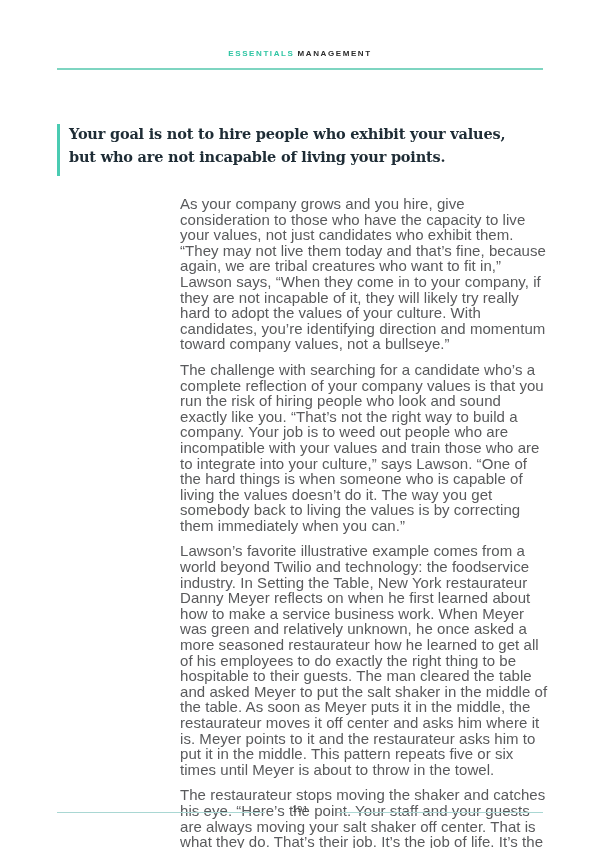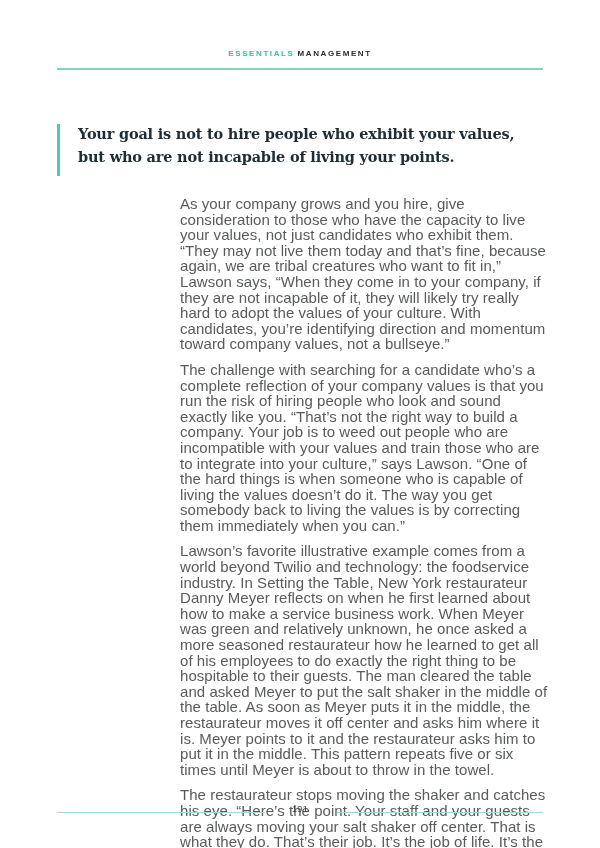--- a/index.html
+++ b/index.html
@@ -43,21 +43,21 @@
     position: absolute;
     top: 2px;
     left: 0;
     width: 3px;
     height: 52px;
     background: var(--quote-bar, #4acbb2);
   }
   .quote-text {
     position: absolute;
     top: 0;
-    left: 21px;
+    left: 12px;
     width: 480px;
     font-family: "DejaVu Serif", serif;
     font-weight: bold;
     font-size: 14.5px;
     line-height: 23px;
     color: var(--quote-text, #1e2c35);
     letter-spacing: -0.2px;
   }
   .quote-text div { white-space: nowrap; }
 

